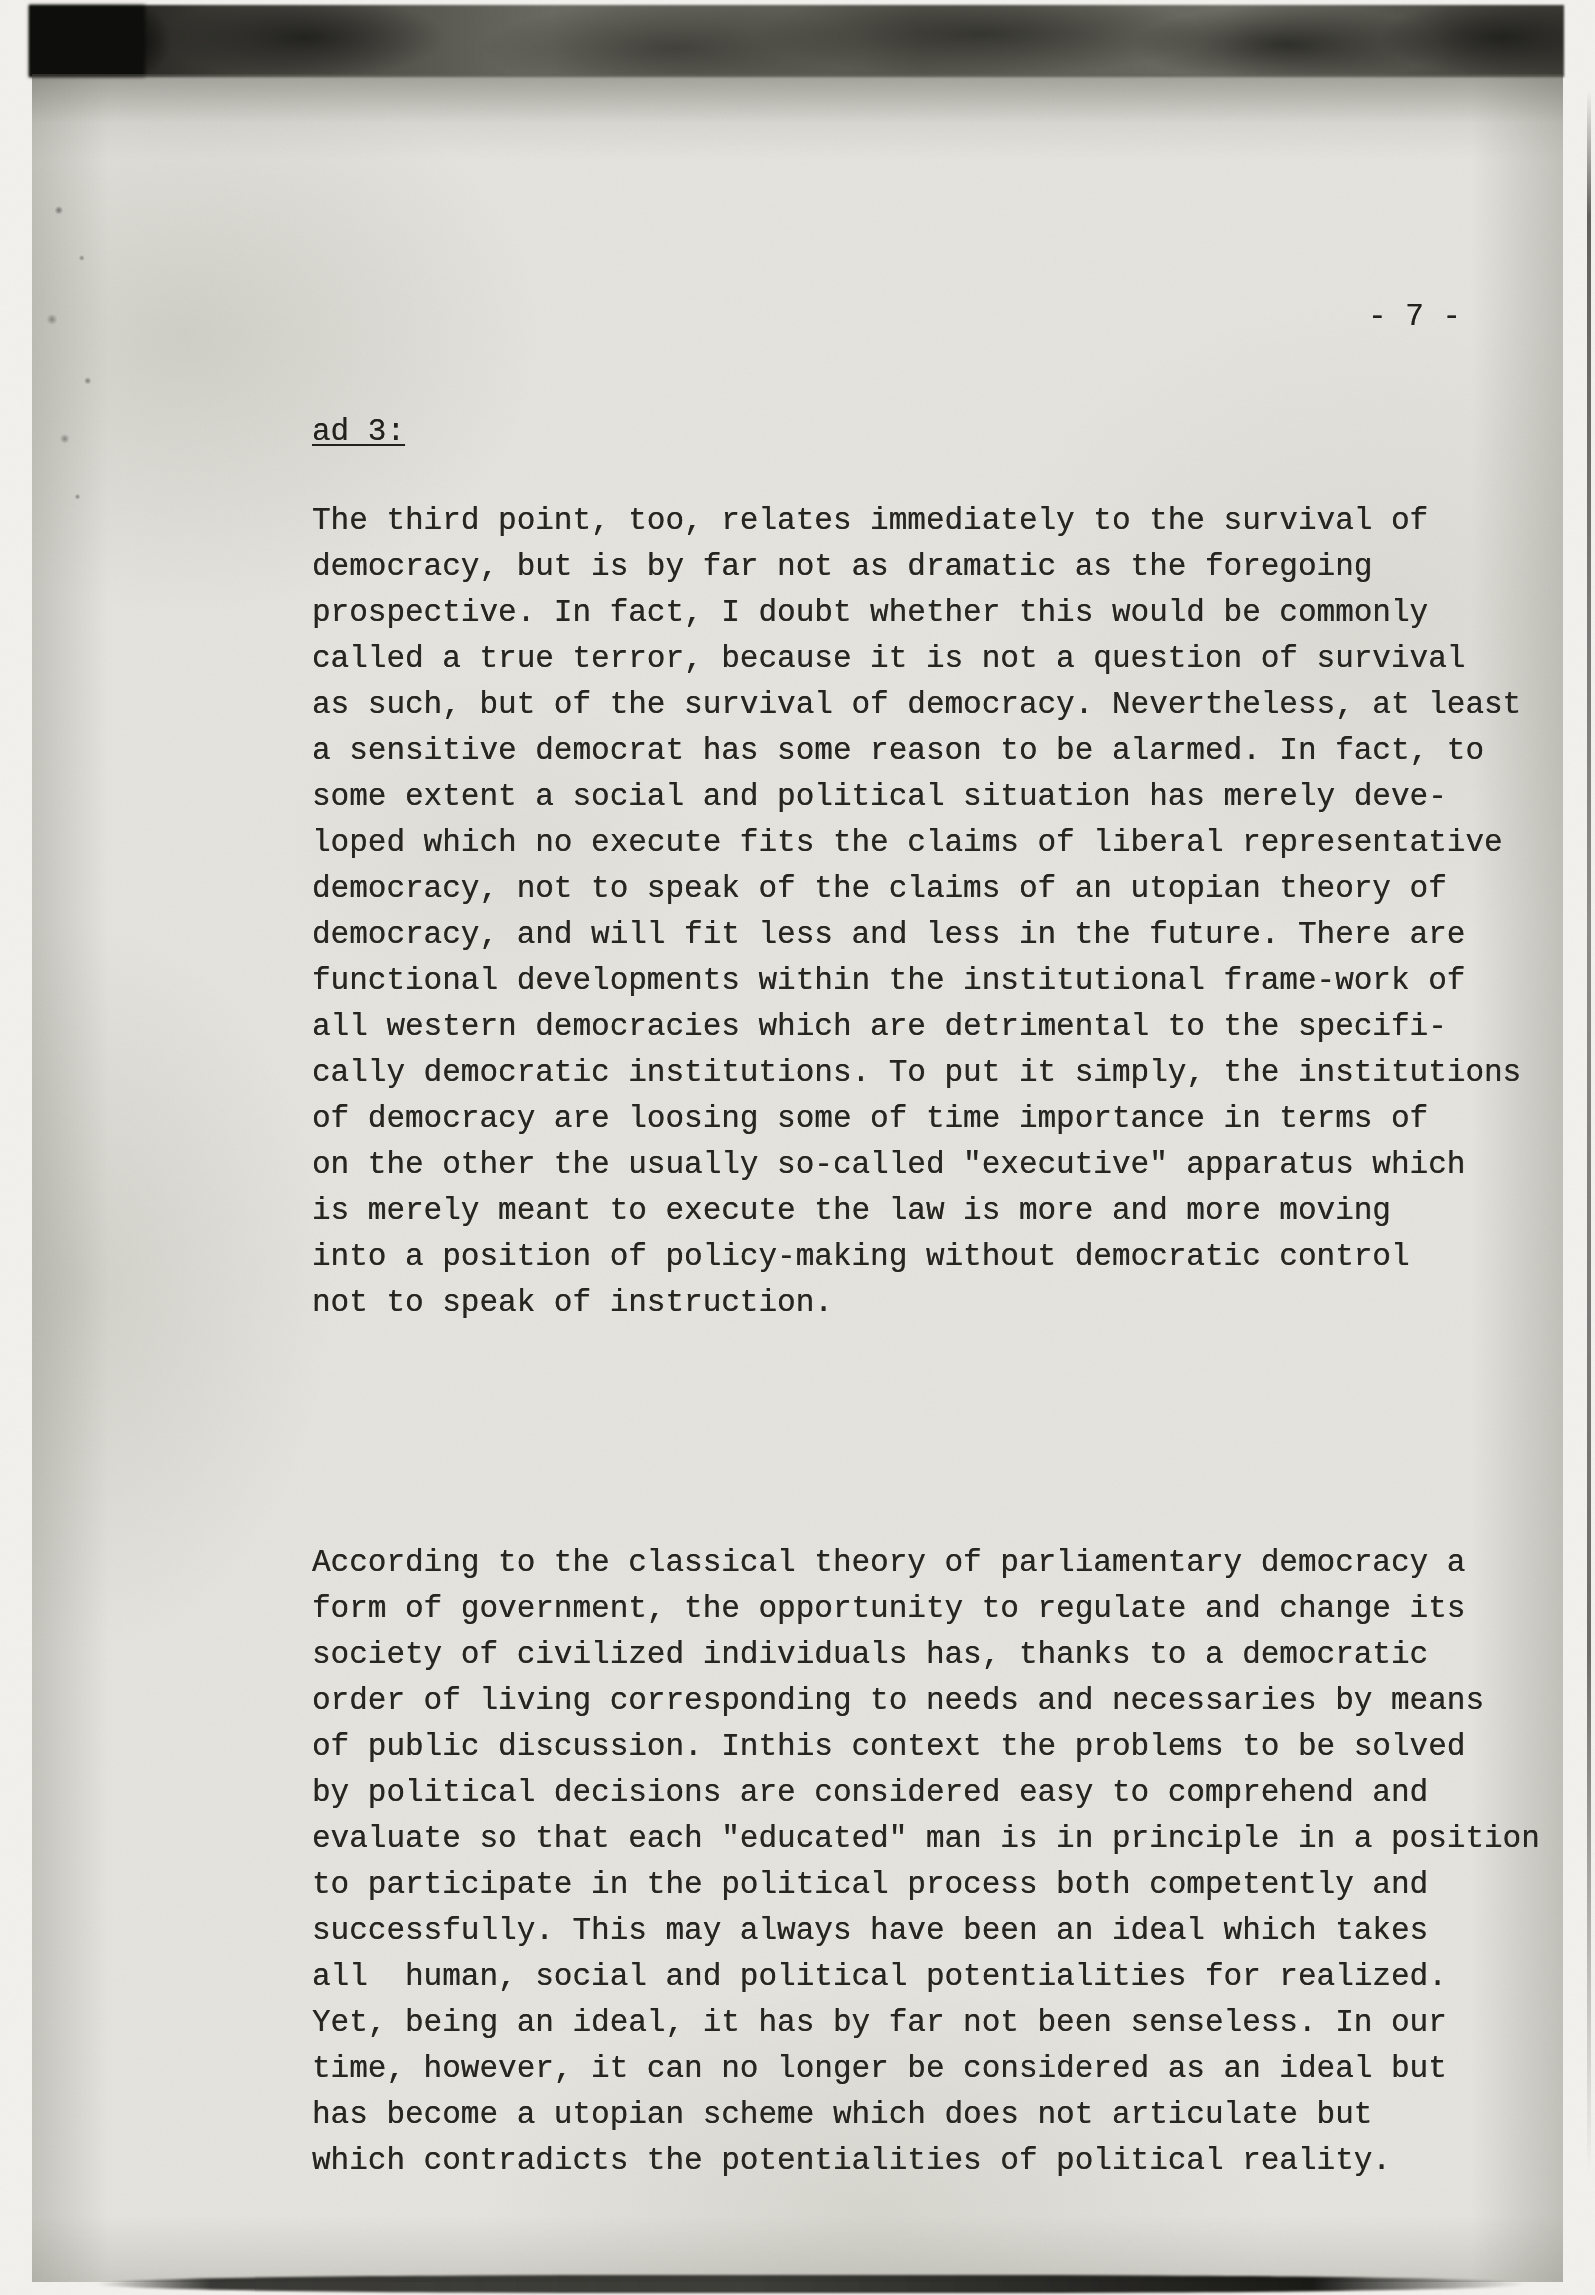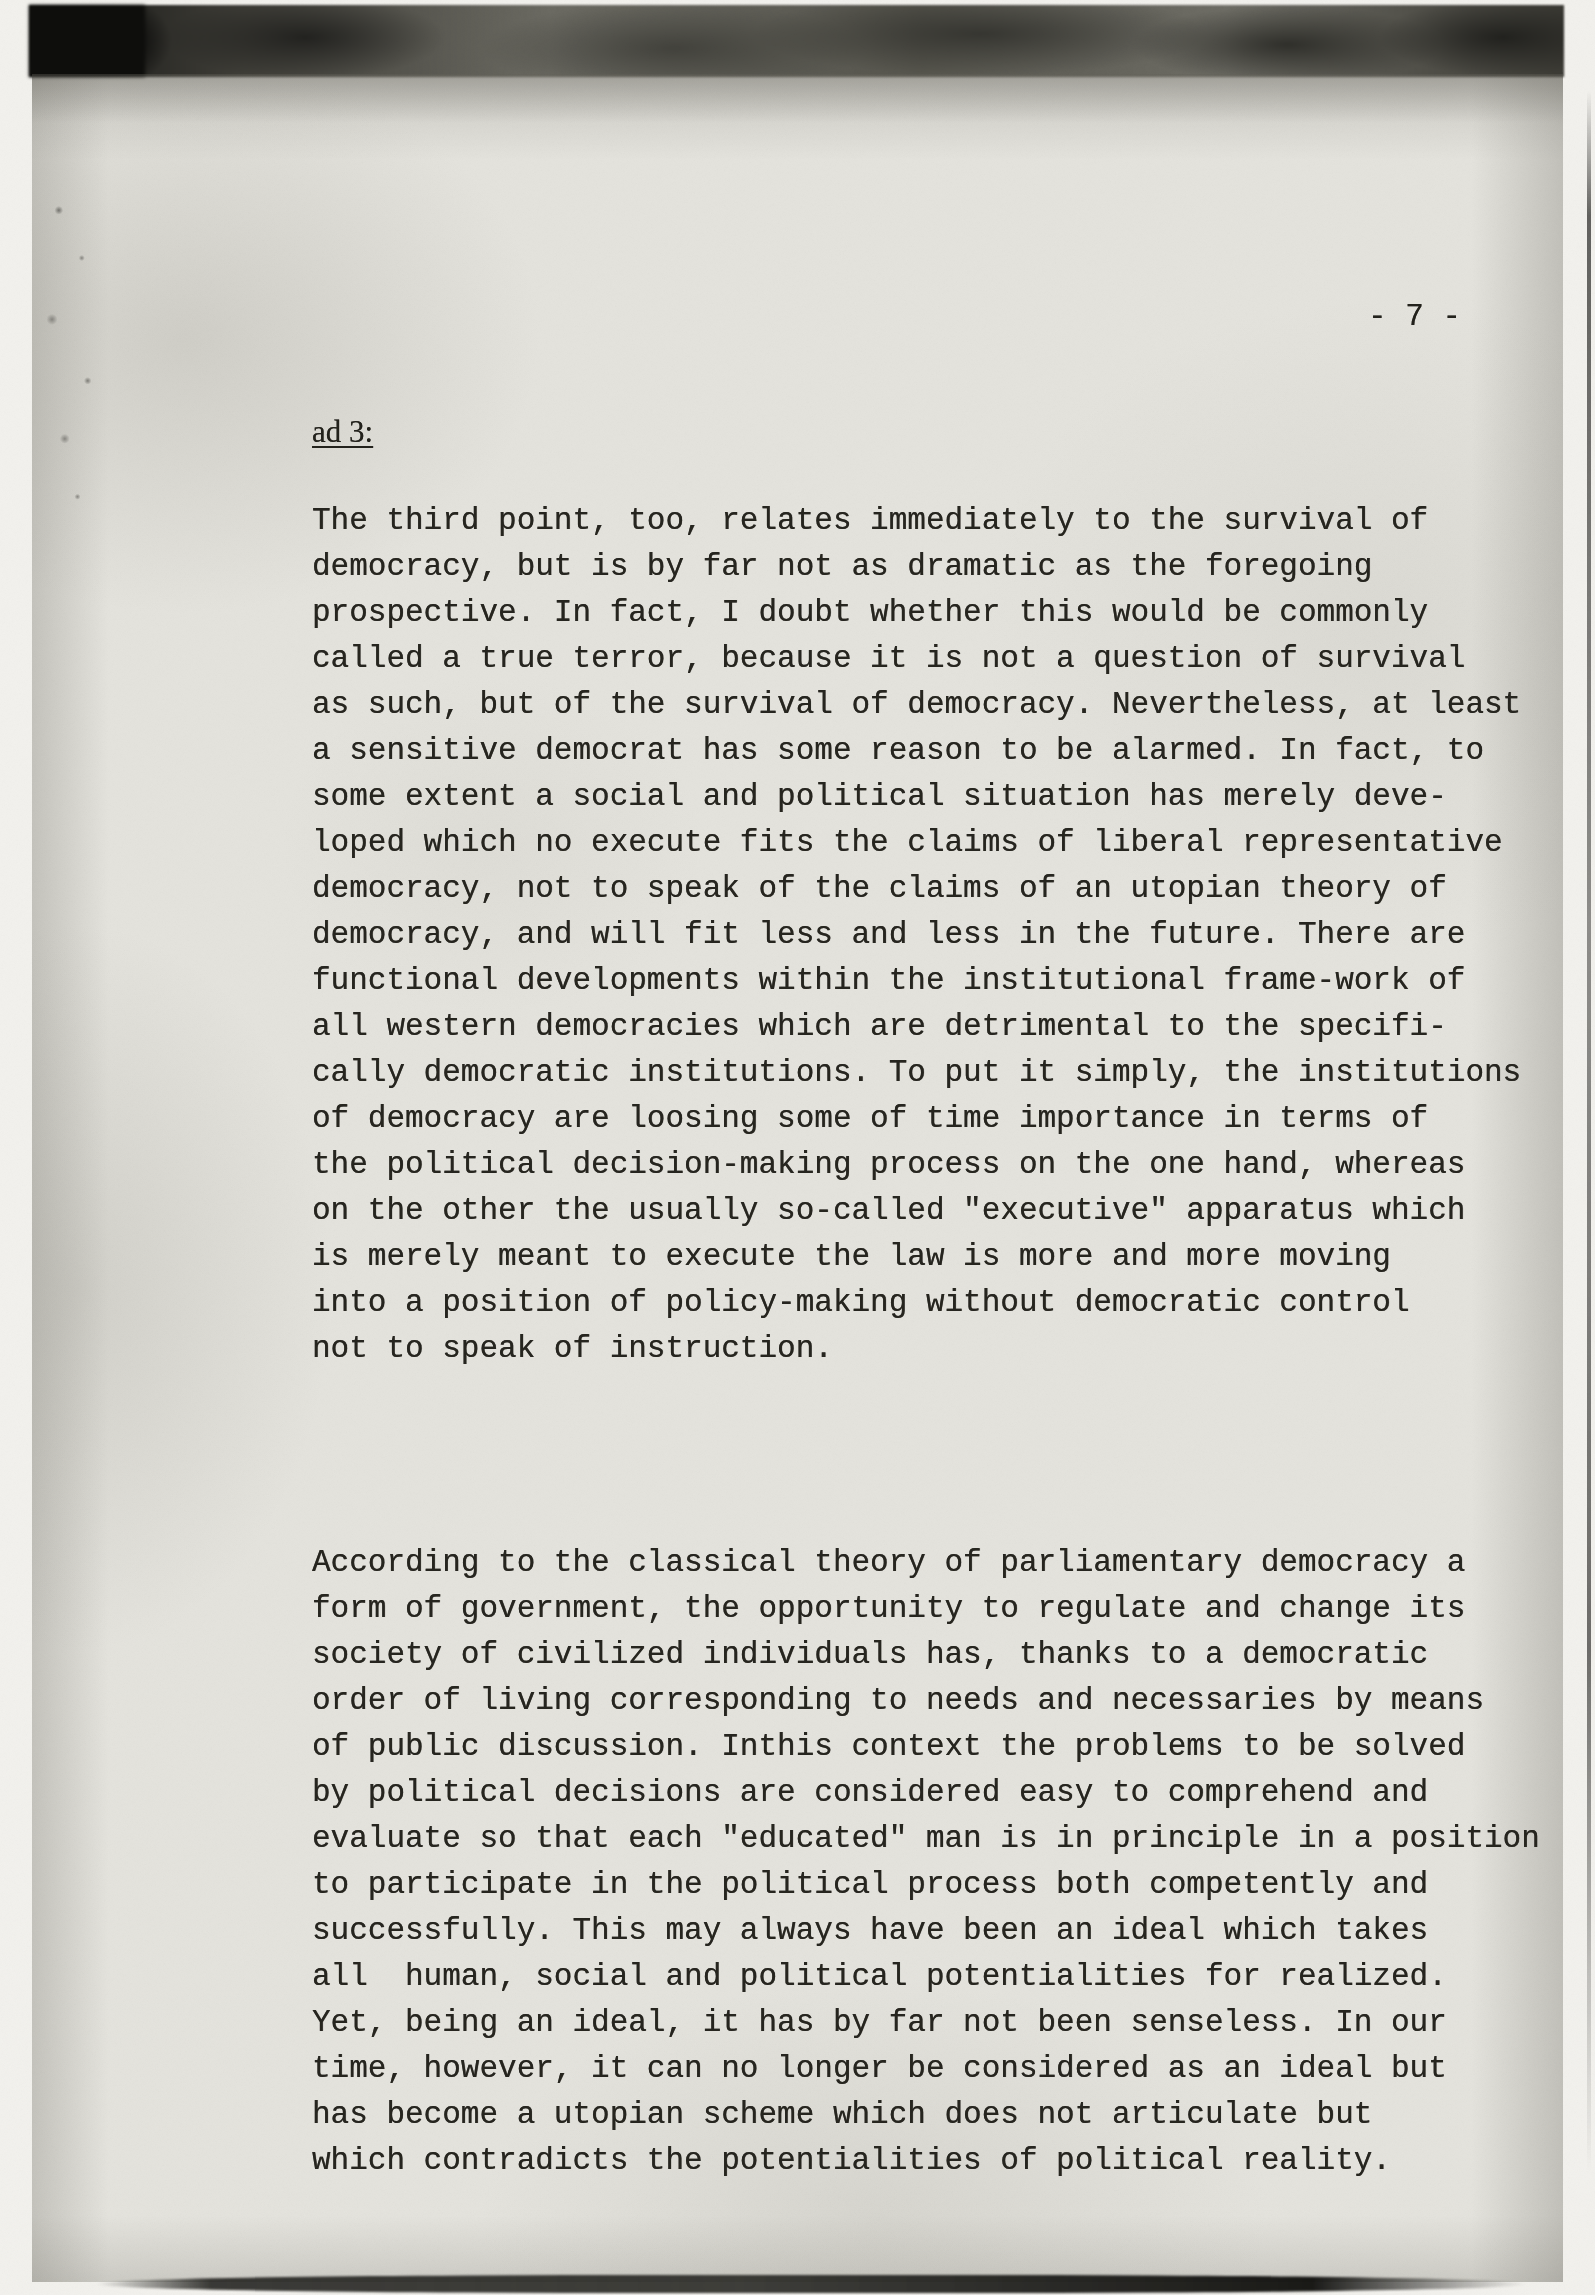--- a/index.html
+++ b/index.html
@@ -81,21 +81,20 @@
   .page-number {
     position: absolute; left: 1336px; top: 226px;
     font-size: 31px; line-height: 37px; color: #23221c; white-space: pre;
     text-shadow: 0 0 0.6px rgba(35,33,28,0.7);
   }
   .heading {
     position: absolute; left: 280px; top: 341px;
     font-size: 31px; line-height: 37px; color: #23221c; white-space: pre;
     text-decoration: underline; text-decoration-thickness: 1.8px; text-underline-offset: 4.3px;
     text-shadow: 0 0 0.6px rgba(35,33,28,0.7);
-    font-family: Liberation Serif, serif;
   }
   .paragraph {
     position: absolute; left: 280px; width: 1284px;
     font-size: 31px; line-height: 46px; color: #26251f;
     text-shadow: 0 0 0.6px rgba(35,33,28,0.65), 0.4px 0.4px 0.5px rgba(35,33,28,0.25);
   }
   .paragraph .line { white-space: pre; }
   .paragraph-1 { top: 426px; }
   .paragraph-2 { top: 1468px; }
 
@@ -121,21 +120,20 @@
         <div class="line">as such, but of the survival of democracy. Nevertheless, at least</div>
         <div class="line">a sensitive democrat has some reason to be alarmed. In fact, to</div>
         <div class="line">some extent a social and political situation has merely deve-</div>
         <div class="line">loped which no execute fits the claims of liberal representative</div>
         <div class="line">democracy, not to speak of the claims of an utopian theory of</div>
         <div class="line">democracy, and will fit less and less in the future. There are</div>
         <div class="line">functional developments within the institutional frame-work of</div>
         <div class="line">all western democracies which are detrimental to the specifi-</div>
         <div class="line">cally democratic institutions. To put it simply, the institutions</div>
         <div class="line">of democracy are loosing some of time importance in terms of</div>
-        <div class="line">the political decision-making process on the one hand, whereas</div>
         <div class="line">on the other the usually so-called "executive" apparatus which</div>
         <div class="line">is merely meant to execute the law is more and more moving</div>
         <div class="line">into a position of policy-making without democratic control</div>
         <div class="line">not to speak of instruction.</div>
       </div>
     <div class="paragraph paragraph-2">
         <div class="line">According to the classical theory of parliamentary democracy a</div>
         <div class="line">form of government, the opportunity to regulate and change its</div>
         <div class="line">society of civilized individuals has, thanks to a democratic</div>
         <div class="line">order of living corresponding to needs and necessaries by means</div>

